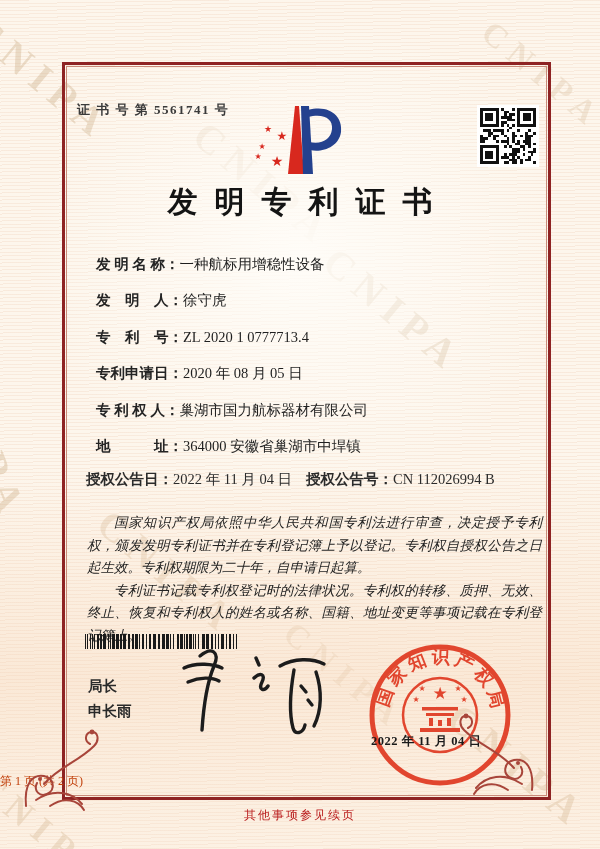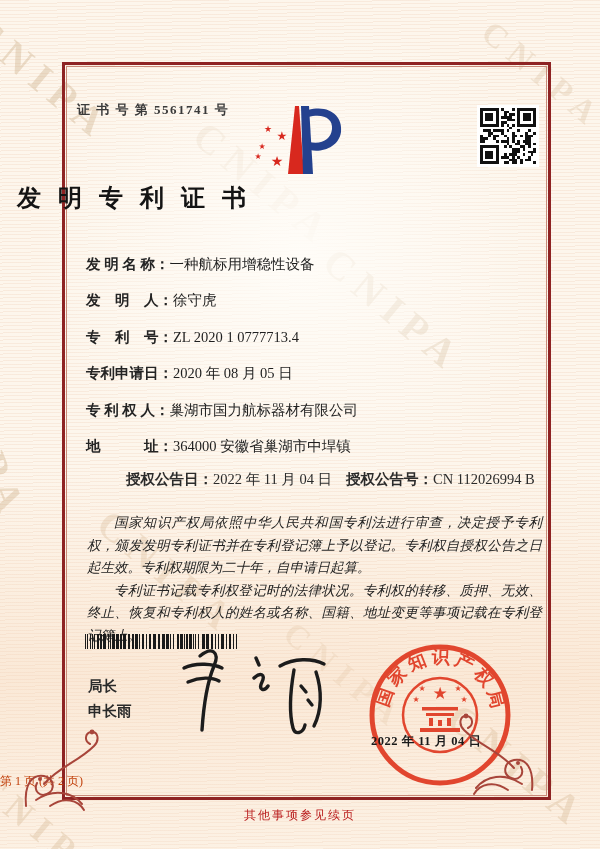--- a/index.html
+++ b/index.html
@@ -22,29 +22,29 @@
     letter-spacing:9px;transform-origin:0 0;pointer-events:none;user-select:none;}
   .frame{position:absolute;left:62px;top:62px;width:483px;height:732px;
     border:3px solid var(--frame);z-index:2;}
   .frame::before{content:"";position:absolute;inset:1px;border:1px solid #c98a79;}
   .cert-no{position:absolute;left:77px;top:101px;z-index:3;font-size:13px;
     letter-spacing:1.5px;font-weight:600;color:#3a3a3a;}
   .logo{position:absolute;left:250px;top:102px;width:95px;height:76px;z-index:3;}
   .logo text{fill:var(--logo-red);text-anchor:middle;}
   .qr-box{position:absolute;left:477px;top:105px;width:62px;height:62px;background:#fff;z-index:3;padding:3px;box-sizing:border-box;}
   .qr-box svg{display:block;width:56px;height:56px;shape-rendering:crispEdges;}
-  .title{position:absolute;left:0;right:0;top:182px;z-index:3;
-    font-size:24px;font-weight:700;color:#141414;letter-spacing:17px;padding-left:17px;}
+  .title{position:absolute;left:0;right:0;top:182px;z-index:3;text-align:center;
+    font-size:30px;font-weight:700;color:#141414;letter-spacing:17px;padding-left:17px;}
   .fields{position:absolute;left:86px;right:70px;top:246px;z-index:3;font-size:14.5px;}
   .fields .row{height:36.4px;line-height:36.4px;white-space:nowrap;}
-  .fields .lbl{font-weight:600;color:#242424;}
+  .fields .lbl{font-weight:600;color:#242424;margin-left:10px;}
   .fields .val{color:#1f1f1f;}
   .grant-row{position:absolute;left:86px;right:56px;top:464px;height:30px;line-height:30px;z-index:3;font-size:14.5px;white-space:nowrap;}
   .grant-row .g2{position:absolute;left:220px;top:0;}
-  .grant-row .lbl{font-weight:600;margin-left:40px;}
+  .grant-row .lbl{font-weight:600;}
   .paras{position:absolute;left:87px;right:58px;top:512px;z-index:3;font-style:italic;}
   .paras p{margin:0;font-size:13.5px;line-height:22.5px;text-align:justify;text-indent:2em;color:#222;}
   .barcode-box{position:absolute;left:85px;top:634px;width:156px;height:15px;z-index:3;}
   .signer{position:absolute;left:88px;top:674px;z-index:3;
     font-family:"Liberation Sans","DejaVu Sans",sans-serif;font-weight:700;font-size:14.5px;color:#2a2a2a;}
   .signer div{line-height:25px;}
   .signature{position:absolute;left:162px;top:638px;width:170px;height:105px;z-index:3;}
   .signature path{stroke:#1c1c1c;stroke-width:3.4;fill:none;stroke-linecap:round;stroke-linejoin:round;}
   .seal{position:absolute;left:366px;top:641px;width:148px;height:148px;z-index:3;opacity:.93;}
   .seal-date{position:absolute;left:371px;top:733px;z-index:4;font-size:12.5px;font-weight:700;

